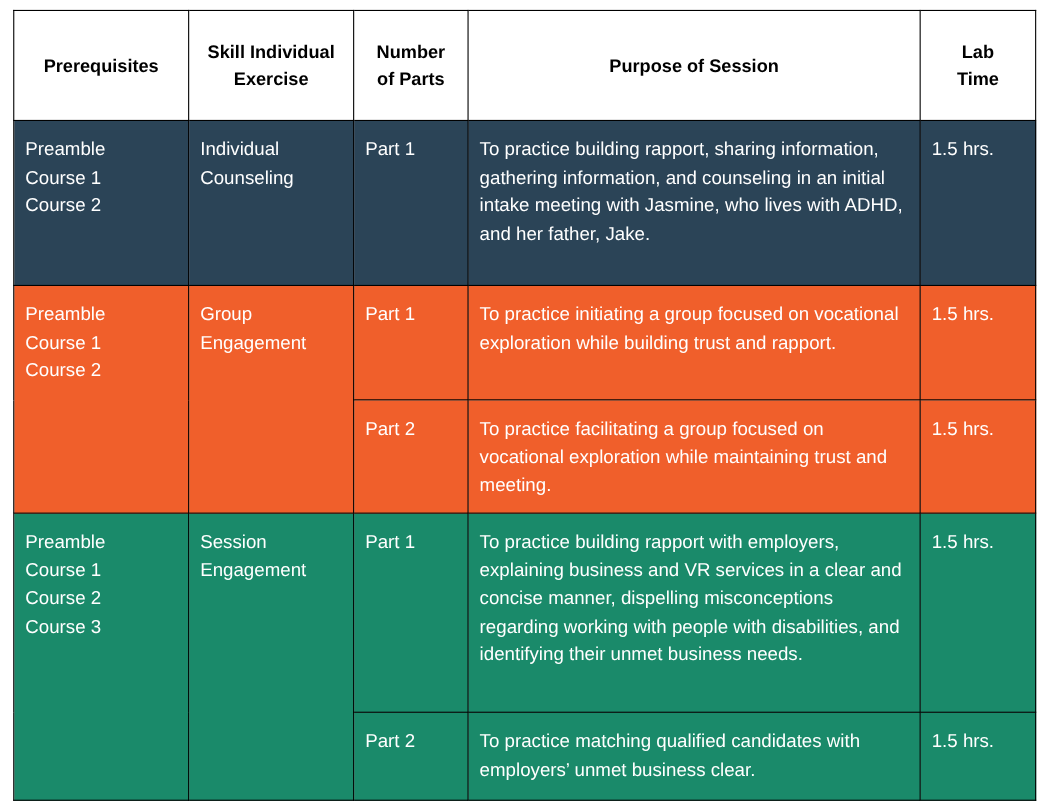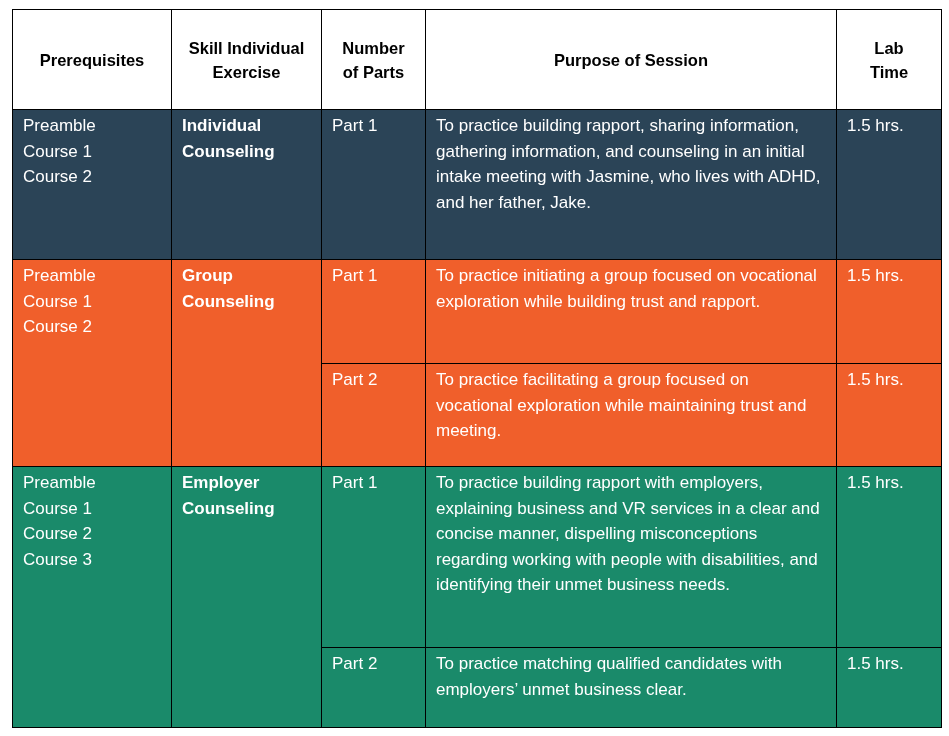--- a/index.html
+++ b/index.html
@@ -8,33 +8,33 @@
   table.sched {
     position: absolute; left: 12px; top: 9px;
     border-collapse: collapse; table-layout: fixed;
     width: 929px;
   }
   table.sched td, table.sched th {
     border: 1.5px solid #000000;
     vertical-align: top;
     font-size: 17px;
     line-height: 25.5px;
-    padding: 3px 10px 0 10px;
+    padding: 13px 10px 0 10px;
     box-sizing: border-box;
   }
   table.sched th {
     background: #ffffff; color: #000000;
     font-weight: bold; font-size: 16.5px; line-height: 24px;
     vertical-align: middle; text-align: center;
     height: 100px; padding: 0 22px;
   }
   .row-dark td { background: #2b4457; color: #ffffff; }
   .row-orange td { background: #f05f2b; color: #ffffff; }
   .row-green td { background: #1a8a6a; color: #ffffff; }
-  .ex { font-weight: bold; }
+  .ex { font-weight: normal; }
   .pre span { display: block; }
   .rh1 { height: 150px; }
   .rh2 { height: 104px; }
   .rh3 { height: 103px; }
   .rh4 { height: 181px; }
   .rh5 { height: 80px; }
   td.purpose { padding-right: 8px; }
 </style>
 </head>
 <body>
@@ -69,39 +69,39 @@
       <td class="purpose">To practice building rapport, sharing information, gathering information, and counseling in an initial intake meeting with Jasmine, who lives with ADHD, and her father, Jake.</td>
       <td>1.5 hrs.</td>
     </tr>
 
     <tr class="row-orange rh2">
       <td class="pre" rowspan="2">
         <span>Preamble</span>
         <span>Course 1</span>
         <span>Course 2</span>
       </td>
-      <td class="ex" rowspan="2">Group Counseling</td>
+      <td class="ex" rowspan="2">Group Engagement</td>
       <td>Part 1</td>
       <td class="purpose">To practice initiating a group focused on vocational exploration while building trust and rapport.</td>
       <td>1.5 hrs.</td>
     </tr>
     <tr class="row-orange rh3">
       <td>Part 2</td>
       <td class="purpose">To practice facilitating a group focused on vocational exploration while maintaining trust and meeting.</td>
       <td>1.5 hrs.</td>
     </tr>
 
     <tr class="row-green rh4">
       <td class="pre" rowspan="2">
         <span>Preamble</span>
         <span>Course 1</span>
         <span>Course 2</span>
         <span>Course 3</span>
       </td>
-      <td class="ex" rowspan="2">Employer Counseling</td>
+      <td class="ex" rowspan="2">Session Engagement</td>
       <td>Part 1</td>
       <td class="purpose">To practice building rapport with employers, explaining business and VR services in a clear and concise manner, dispelling misconceptions regarding working with people with disabilities, and identifying their unmet business needs.</td>
       <td>1.5 hrs.</td>
     </tr>
     <tr class="row-green rh5">
       <td>Part 2</td>
       <td class="purpose">To practice matching qualified candidates with employers’ unmet business clear.</td>
       <td>1.5 hrs.</td>
     </tr>
   </tbody>

